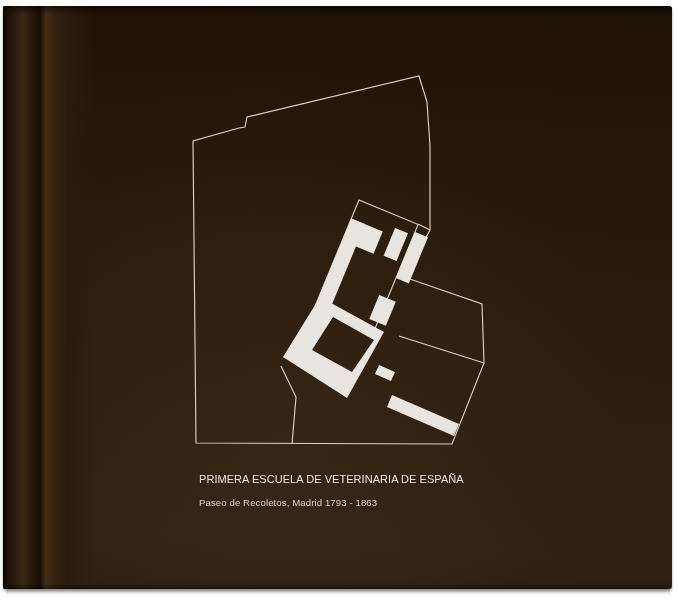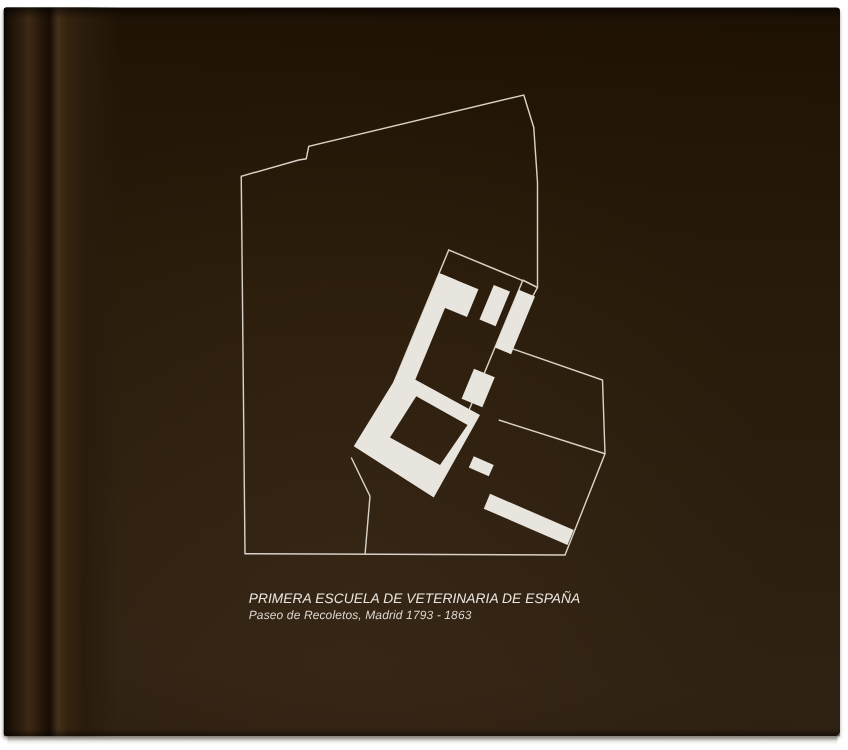--- a/index.html
+++ b/index.html
@@ -1,21 +1,21 @@
 <!DOCTYPE html>
 <html><head>
 <meta charset="utf-8">
 <style>
   html,body{margin:0;padding:0;}
   body{
     width:678px;height:600px;position:relative;overflow:hidden;
     background:#ffffff;
     font-family:"Liberation Sans", sans-serif;
   }
-  .stage{position:absolute;inset:0;font-style:italic;}
+  .stage{position:absolute;inset:0;}
   
   .book{
     position:absolute;left:3px;top:6px;width:669px;height:583px;
     border-radius:2px 3px 4px 3px;
     background:
       radial-gradient(ellipse at 42% 78%, rgba(125,92,52,0.10), rgba(0,0,0,0) 62%),
       linear-gradient(183deg,#1d1104 0%,#241607 18%,#291b0b 40%,#2c1e0f 65%,#2f2113 90%,#2c1e11 100%);
     box-shadow:0 2px 3px rgba(70,62,52,0.45);
   }
   
@@ -41,21 +41,21 @@
     filter:blur(0.6px);
   }
   svg.plan{position:absolute;left:0;top:0;}
   .caption{
     position:absolute;left:199px;top:473px;color:#e9e5df;
   }
   .caption .title{
     font-size:11px;letter-spacing:0.05px;line-height:13px;color:#e9e5df;
   }
   .caption .subtitle{
-    font-size:9.6px;letter-spacing:0.1px;line-height:12px;margin-top:1px;color:#dcd6cf;
+    font-size:9.6px;letter-spacing:0.1px;line-height:12px;margin-top:11px;color:#dcd6cf;
   }
 </style>
 </head>
 <body>
 
 <div class="stage">
 
   <div class="book">
     <div class="spine"></div>
     <div class="top-shade"></div>

